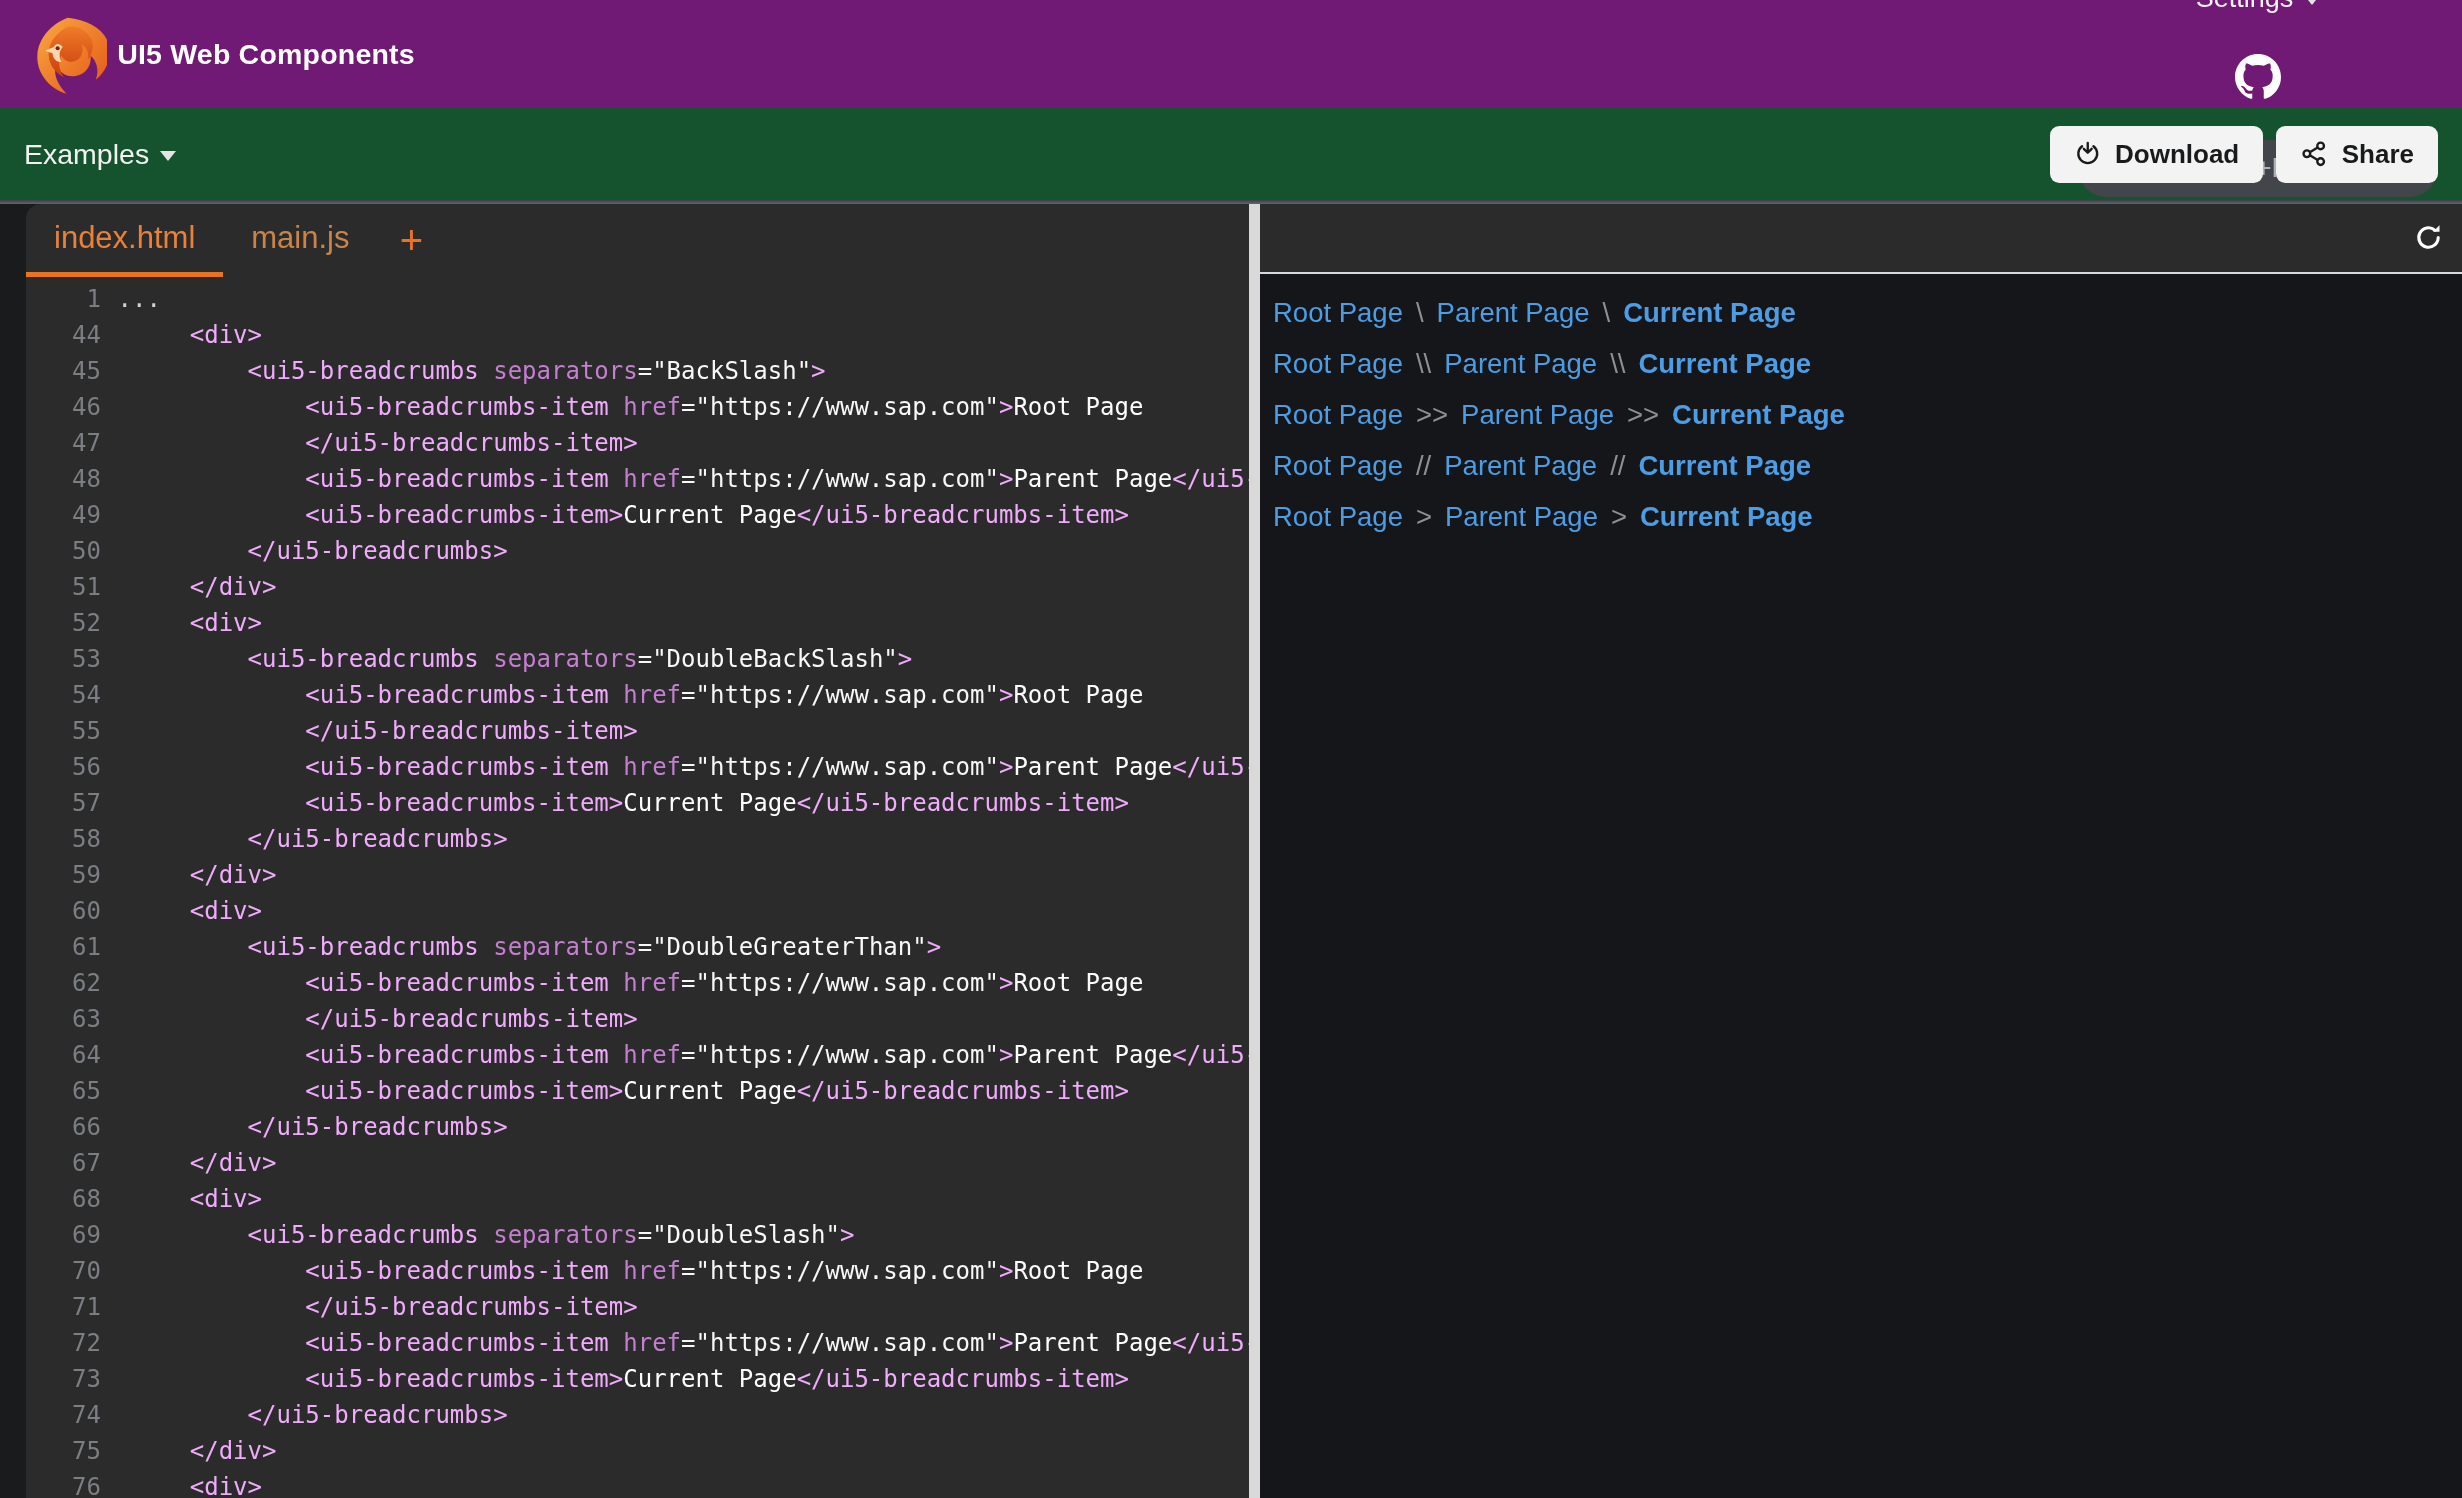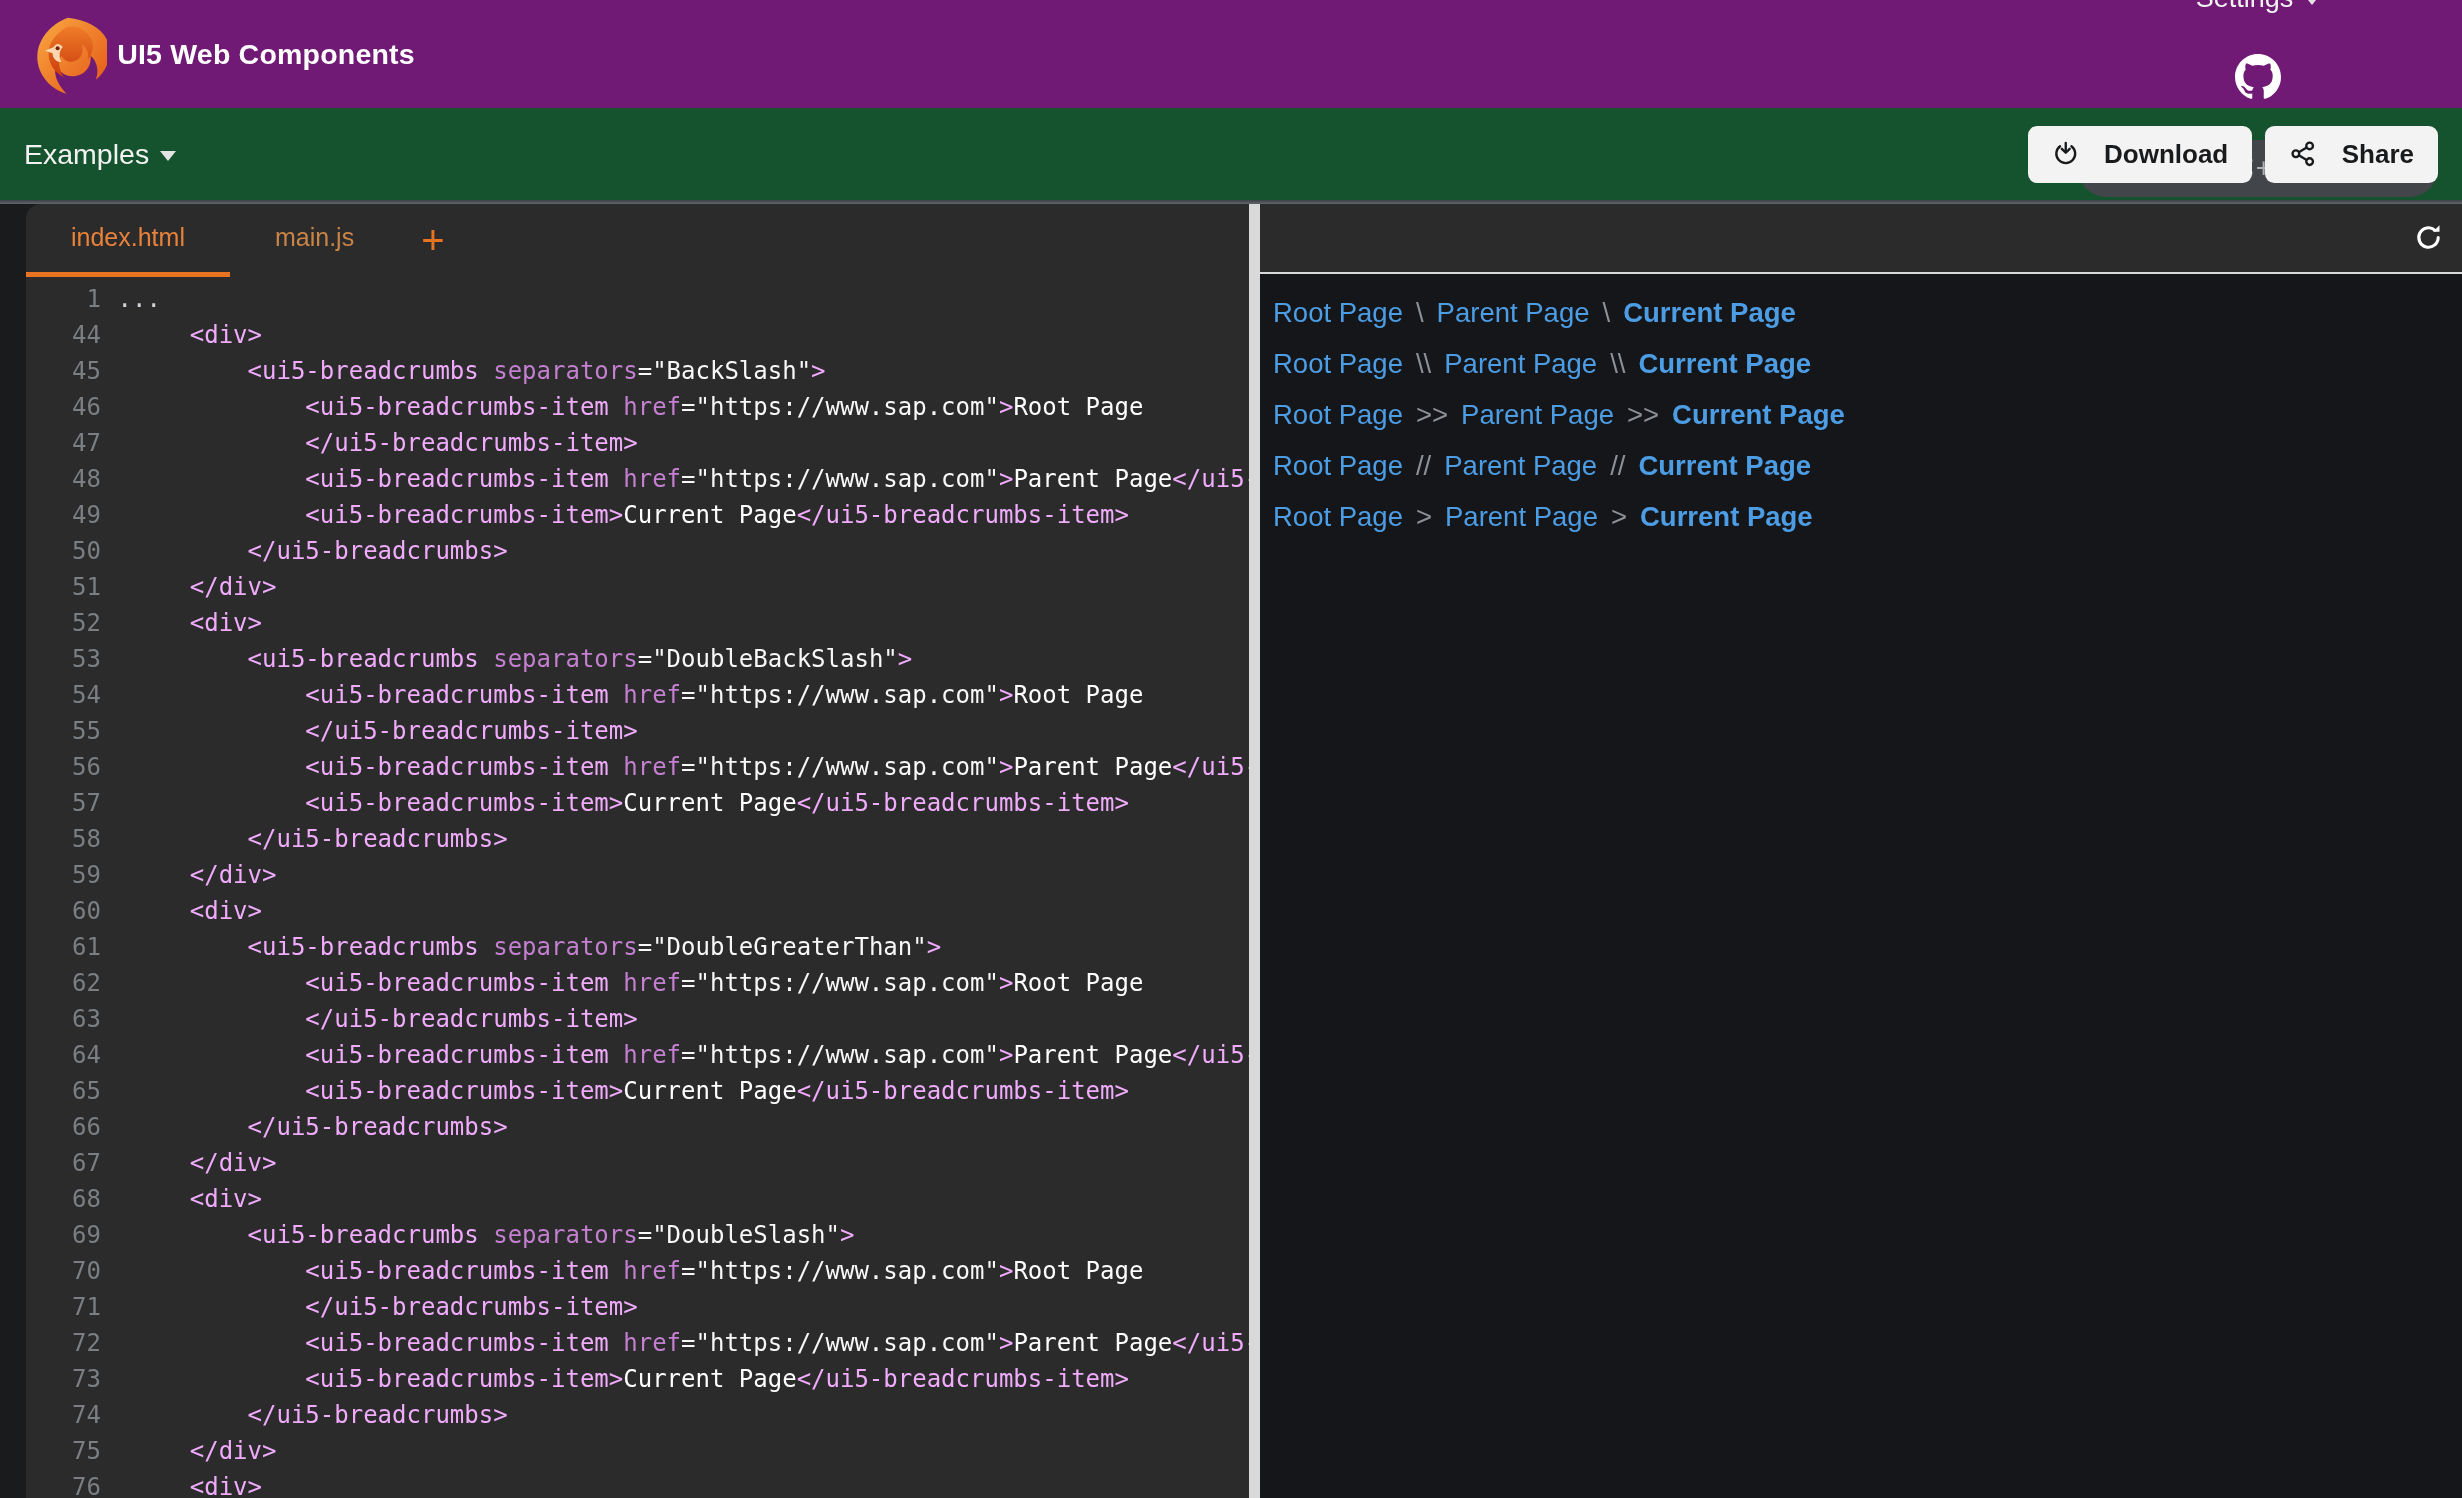--- a/index.html
+++ b/index.html
@@ -17,29 +17,29 @@
   .caret{width:0;height:0;border-left:8.3px solid transparent;border-right:8.3px solid transparent;border-top:10px solid #e4e4e4;display:inline-block;margin-top:3.7px;}
   .gh{width:46px;height:46px;display:flex;align-items:center;justify-content:center;cursor:pointer;}
   .search-pill{width:360px;height:57px;background:#42464b;border-radius:28.5px;display:flex;align-items:center;padding:0 20px;box-sizing:border-box;gap:13px;}
   .search-pill input{background:transparent;border:none;outline:none;color:#c6c9cc;font-size:27px;width:100%;font-family:"Liberation Sans","DejaVu Sans",sans-serif;}
   .search-pill input::placeholder{color:#aeb2b6;opacity:1;}
 
   
   .toolbar{height:92px;background:#14532d;display:flex;align-items:center;padding:0 24px;box-sizing:border-box;}
   .toolbar .drop{font-size:28.5px;}
   .toolbar-right{margin-left:auto;display:flex;align-items:center;gap:13px;}
-  .btn{height:57px;background:#f3f3f3;border:none;border-radius:9.2px;display:flex;align-items:center;gap:25px;padding:0 24px;font-size:26px;font-weight:bold;color:#191a1c;cursor:pointer;font-family:"Liberation Sans","DejaVu Sans",sans-serif;}
+  .btn{height:57px;background:#f3f3f3;border:none;border-radius:9.2px;display:flex;align-items:center;gap:14px;padding:0 24px;font-size:26px;font-weight:bold;color:#191a1c;cursor:pointer;font-family:"Liberation Sans","DejaVu Sans",sans-serif;}
   .rule{height:3.7px;background:linear-gradient(#3c4046,#62676e);}
 
   
   .content{display:flex;height:1295px;}
   .left-strip{width:26px;background:#1a1b1d;flex:0 0 26px;}
   .editor{flex:0 0 1223px;width:1223px;background:#2b2b2b;border-radius:14.7px 0 0 0;display:flex;flex-direction:column;overflow:hidden;}
   .tabbar{height:73px;display:flex;align-items:stretch;flex:0 0 73px;}
-  .tab{display:flex;align-items:center;padding:0 45px;font-size:25px;color:#c98447;cursor:pointer;border-bottom:5.5px solid transparent;box-sizing:border-box;}
+  .tab{display:flex;align-items:center;padding:0 28px;font-size:31px;color:#c98447;cursor:pointer;border-bottom:5.5px solid transparent;box-sizing:border-box;}
   .tab.active{color:#e8823a;border-bottom-color:#e87421;}
   .tab-plus{display:flex;align-items:center;padding:0 13px;margin-left:9.2px;color:#e87421;font-size:40px;font-weight:300;cursor:pointer;}
   .codewrap{flex:1;overflow:hidden;padding-top:4.6px;}
   .cl{display:flex;height:36px;line-height:36px;font-family:"DejaVu Sans Mono","Liberation Mono",monospace;font-size:24px;white-space:pre;}
   .ln{flex:0 0 75px;width:75px;text-align:right;color:#7b7f83;user-select:none;}
   .cc{margin-left:16.5px;color:#f5f5f5;}
   .cc .t{color:#f0abfc;}
   .cc .a{color:#c47fd1;margin-top:6px;}
   .cc .v{color:#f8f8f8;}
   .cc .x{color:#ffffff;}

